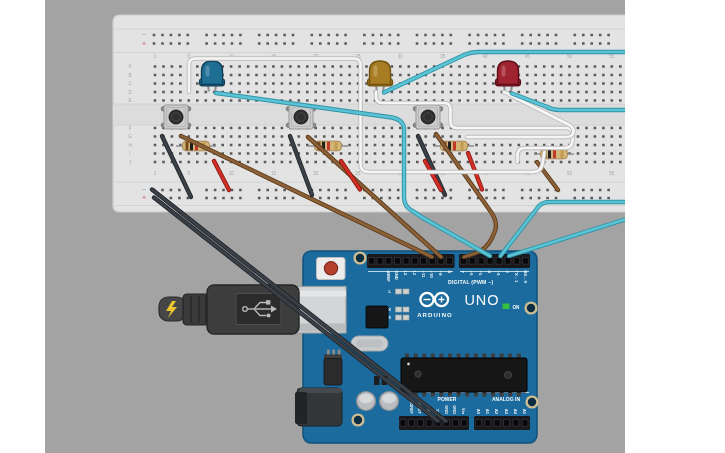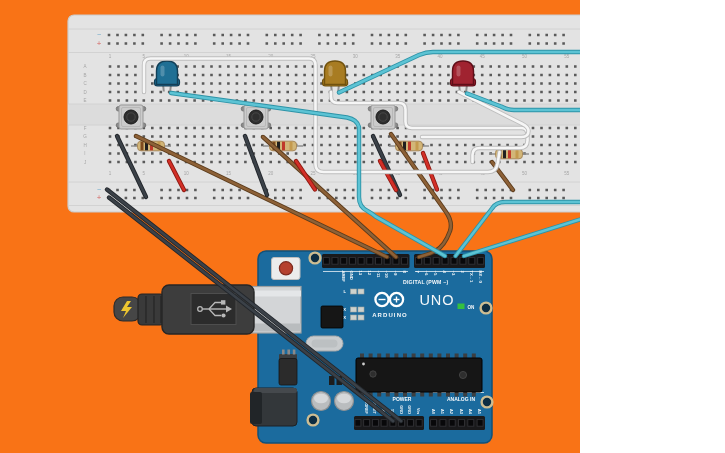--- a/index.html
+++ b/index.html
@@ -1,17 +1,17 @@
 <!DOCTYPE html>
 <html><head>
 <meta charset="utf-8">
 <style>
   html,body{margin:0;padding:0;background:#ffffff;}
-  #stage{position:relative;width:580px;height:453px;background:#f97316;overflow:hidden;
-         font-family:"Liberation Sans", sans-serif;}
+  #stage{position:relative;width:580px;height:453px;background:#a3a3a3;overflow:hidden;
+         font-family:"Liberation Sans", sans-serif;margin-left:45px;}
   svg text{font-family:"Liberation Sans", sans-serif;}
 </style>
 </head>
 <body>
 
 <div id="stage">
   <svg id="cv" width="725" height="453" viewBox="0 0 725 453">
       <g>
         <rect x="68" y="15" width="582" height="197" rx="6" fill="#e3e3e3" stroke="#cccccc" stroke-width="1.2"></rect>
         <rect x="68" y="104" width="582" height="21" fill="#dcdcdc"></rect>

